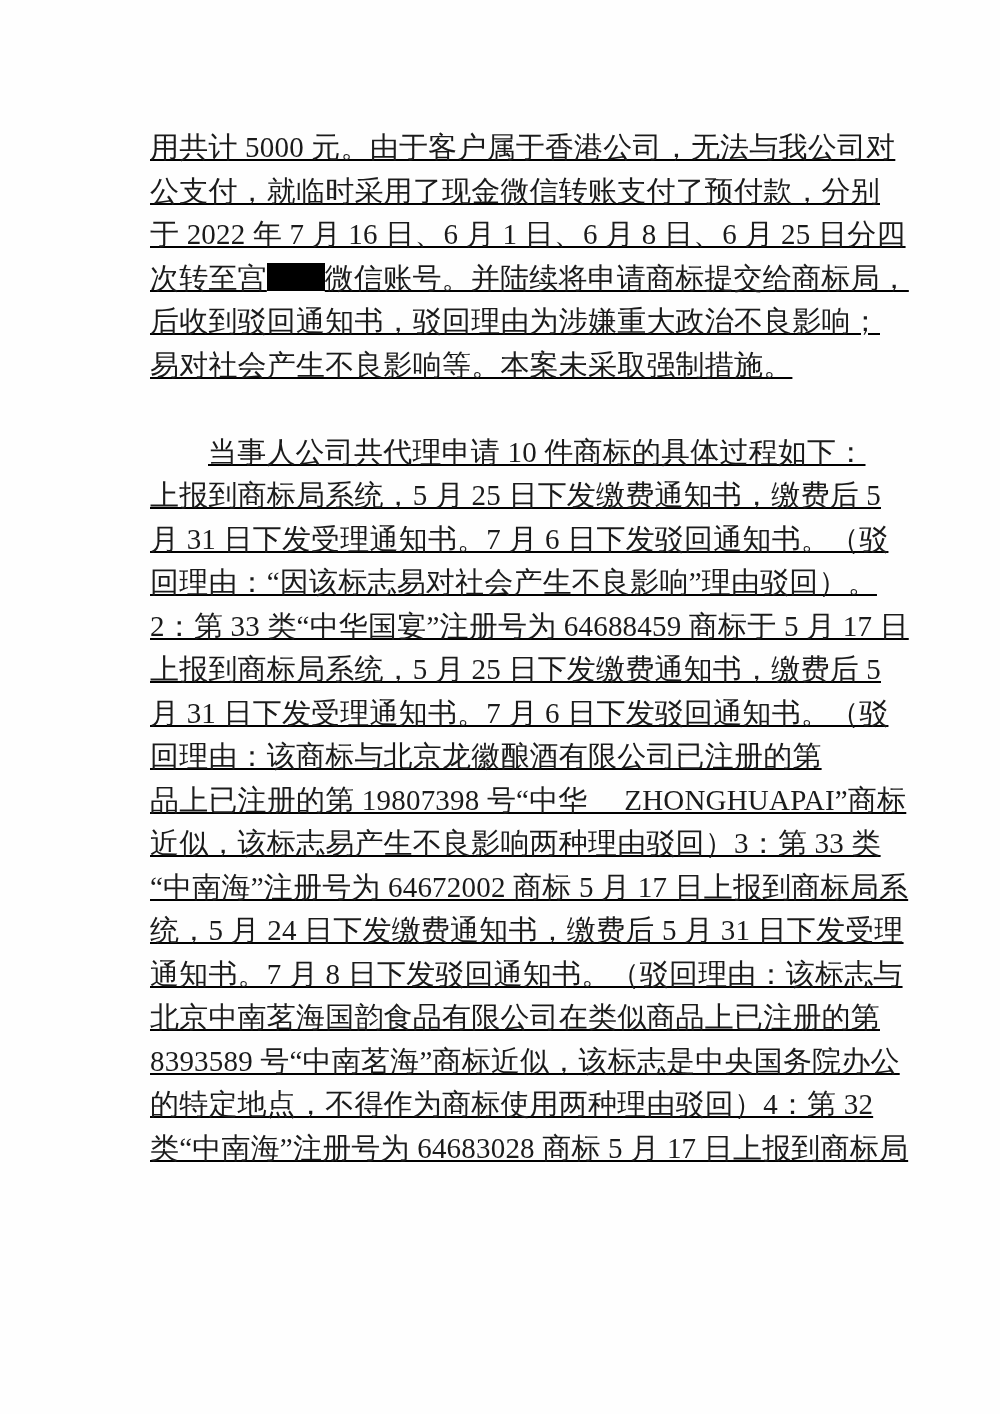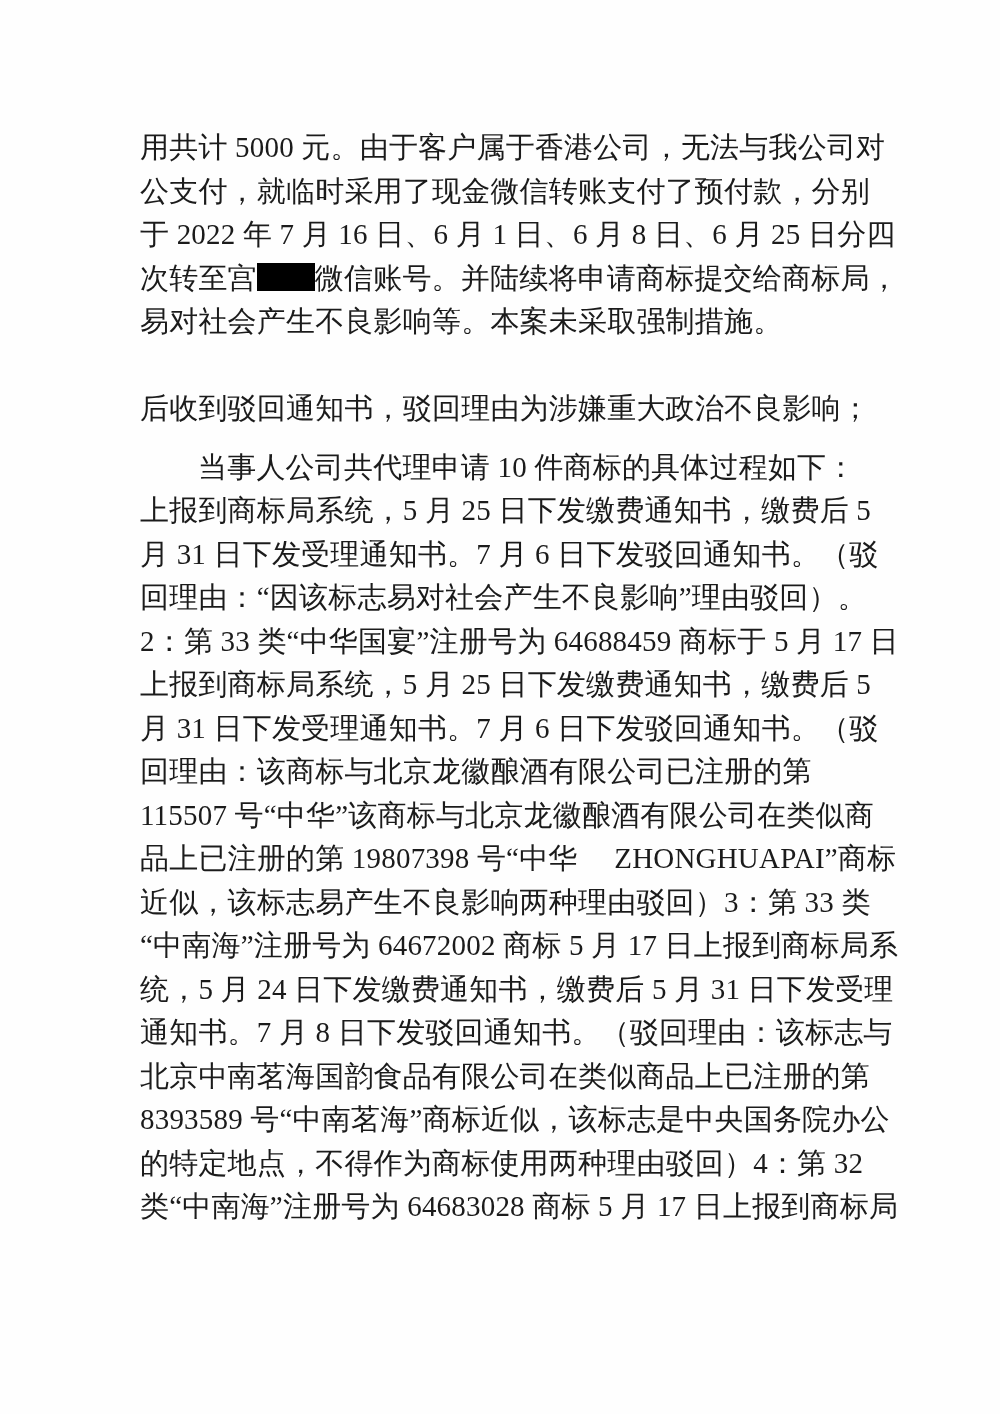--- a/index.html
+++ b/index.html
@@ -10,23 +10,24 @@
   .page {
     position: relative;
     width: 1000px;
     height: 1414px;
     background: #fefefe;
     overflow: hidden;
     font-family: "Liberation Serif", "DejaVu Serif", serif;
   }
   .content {
     position: absolute;
-    left: 140px;
+    left: 150px;
     top: 126px;
     width: 706px;
+    text-decoration: underline;
   }
   .line {
     font-size: 29px;
     line-height: 43.5px;
     color: #1b1b1b;
     white-space: nowrap;
     letter-spacing: 0.2px;
   }
   .line.indent {
     padding-left: 58px;
@@ -45,31 +46,30 @@
 </style>
 </head>
 <body>
 
 <div class="page">
   <div class="content">
       <div class="line">用共计 5000 元。由于客户属于香港公司，无法与我公司对</div>
       <div class="line">公支付，就临时采用了现金微信转账支付了预付款，分别</div>
       <div class="line">于 2022 年 7 月 16 日、6 月 1 日、6 月 8 日、6 月 25 日分四</div>
       <div class="line"><span>次转至宫</span><span class="redaction"></span><span>微信账号。并陆续将申请商标提交给商标局，</span></div>
+      <div class="line">后收到驳回通知书，驳回理由为涉嫌重大政治不良影响；</div>
       <div class="line para-end">易对社会产生不良影响等。本案未采取强制措施。</div>
-      <div class="line">后收到驳回通知书，驳回理由为涉嫌重大政治不良影响；</div>
       <div class="line indent">当事人公司共代理申请 10 件商标的具体过程如下：</div>
       <div class="line">上报到商标局系统，5 月 25 日下发缴费通知书，缴费后 5</div>
       <div class="line">月 31 日下发受理通知书。7 月 6 日下发驳回通知书。（驳</div>
       <div class="line">回理由：“因该标志易对社会产生不良影响”理由驳回）。</div>
       <div class="line">2：第 33 类“中华国宴”注册号为 64688459 商标于 5 月 17 日</div>
       <div class="line">上报到商标局系统，5 月 25 日下发缴费通知书，缴费后 5</div>
       <div class="line">月 31 日下发受理通知书。7 月 6 日下发驳回通知书。（驳</div>
       <div class="line">回理由：该商标与北京龙徽酿酒有限公司已注册的第</div>
-      <div class="line">115507 号“中华”该商标与北京龙徽酿酒有限公司在类似商</div>
       <div class="line">品上已注册的第 19807398 号“中华　 ZHONGHUAPAI”商标</div>
       <div class="line">近似，该标志易产生不良影响两种理由驳回）3：第 33 类</div>
       <div class="line">“中南海”注册号为 64672002 商标 5 月 17 日上报到商标局系</div>
       <div class="line">统，5 月 24 日下发缴费通知书，缴费后 5 月 31 日下发受理</div>
       <div class="line">通知书。7 月 8 日下发驳回通知书。（驳回理由：该标志与</div>
       <div class="line">北京中南茗海国韵食品有限公司在类似商品上已注册的第</div>
       <div class="line">8393589 号“中南茗海”商标近似，该标志是中央国务院办公</div>
       <div class="line">的特定地点，不得作为商标使用两种理由驳回）4：第 32</div>
       <div class="line">类“中南海”注册号为 64683028 商标 5 月 17 日上报到商标局</div>
     </div>

